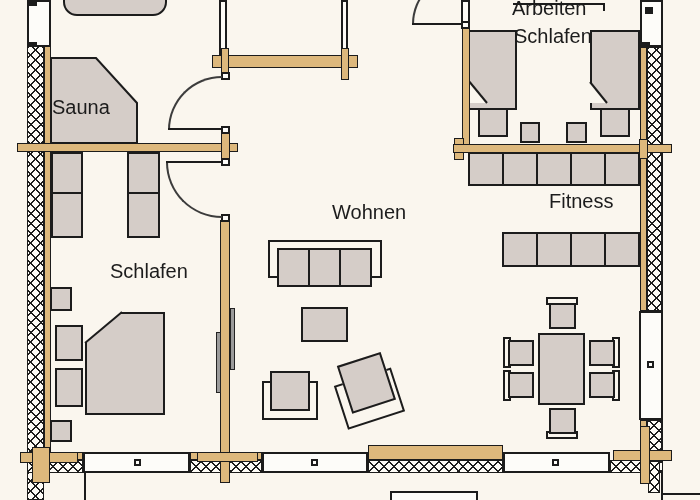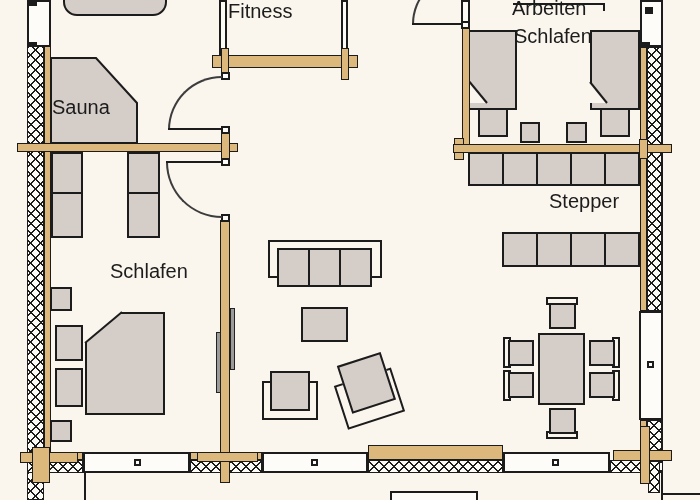--- a/index.html
+++ b/index.html
@@ -176,20 +176,20 @@
   <div class="abs line z5" style="left:166px;top:161px;width:56px;height:2px;"></div>
   <div class="abs arc z5" style="left:412px;top:-26px;width:50px;height:50px;border-top-width:2px;border-left-width:2px;border-top-left-radius:100% 100%;"></div>
   <div class="abs line z5" style="left:412px;top:23px;width:50px;height:2px;"></div>
   <div class="abs line z6" style="left:513px;top:3px;width:92px;height:2px;"></div>
   <div class="abs line z6" style="left:603px;top:3px;width:2px;height:8px;"></div>
 
   <div class="abs line z2" style="left:84px;top:473px;width:2px;height:27px;"></div>
   <div class="abs wbox z2" style="left:390px;top:491px;width:88px;height:12px;"></div>
   <div class="abs line z2" style="left:661px;top:493px;width:39px;height:2px;"></div>
 
-  <div class="lbl" style="left:228px;top:0px;">Fitness</div>
   <div class="lbl" style="left:512px;top:-3px;">Arbeiten</div>
   <div class="lbl" style="left:514px;top:25px;">Schlafen</div>
   <div class="lbl" style="left:52px;top:96px;">Sauna</div>
-  <div class="lbl" style="left:549px;top:190px;">Stepper</div>
+  <div class="lbl" style="left:549px;top:190px;">Fitness</div>
+  <div class="lbl" style="left:332px;top:201px;">Wohnen</div>
   <div class="lbl" style="left:110px;top:260px;">Schlafen</div>
 
 </div>
 
 </body></html>

